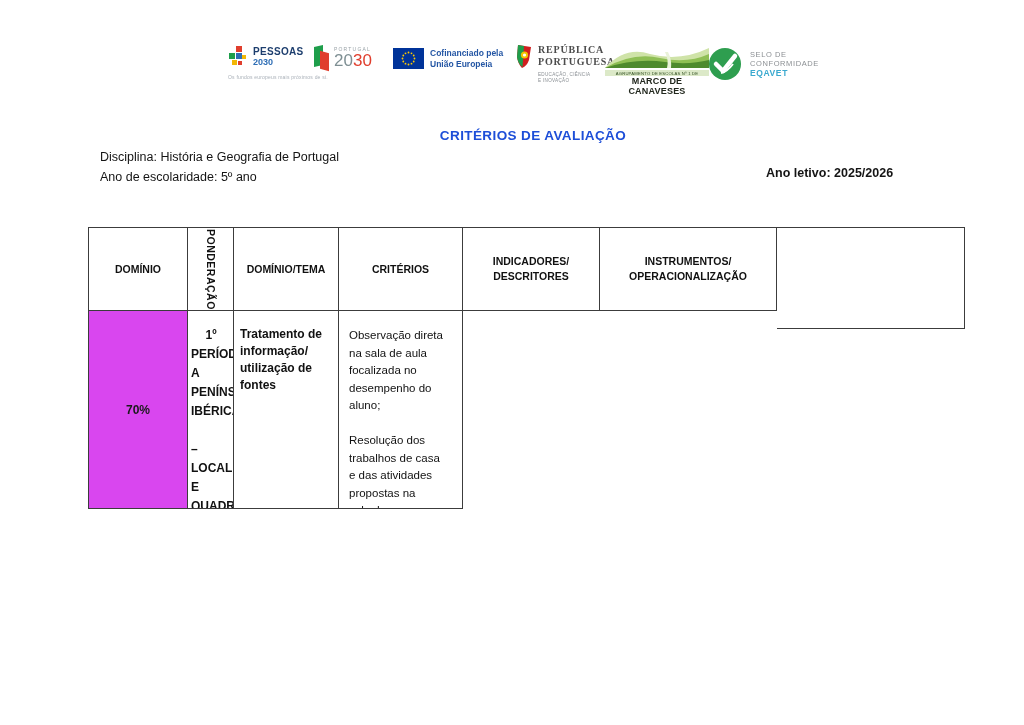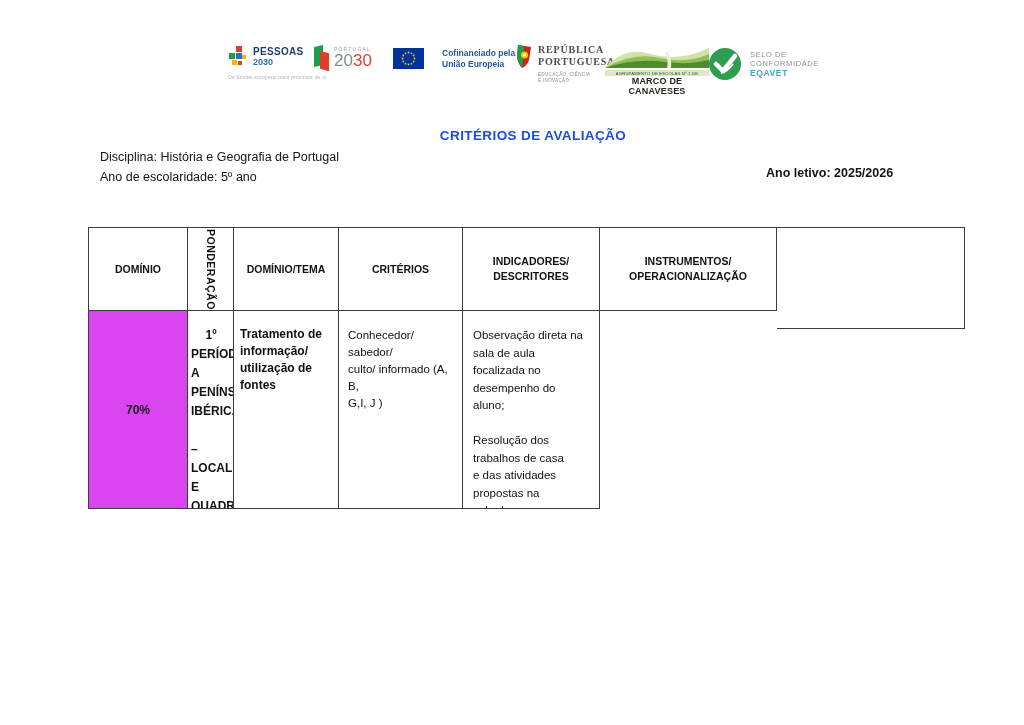--- a/index.html
+++ b/index.html
@@ -25,21 +25,21 @@
 
   .p2030 { top: 44px; left: 312px; gap: 4px; }
   .p2030-emblem { position: relative; width: 18px; height: 26px; }
   .p2030-green { position: absolute; left: 2px; top: 2px; width: 9px; height: 20px; background: #1e9e4b; transform: skewY(-14deg); }
   .p2030-red { position: absolute; left: 8px; top: 8px; width: 9px; height: 18px; background: #e03e2d; transform: skewY(16deg); }
   .p2030-label { font-size: 5px; color: #9aa3a8; letter-spacing: 1.2px; }
   .p2030-year { font-size: 17px; line-height: 1; font-family: "Liberation Sans", sans-serif; }
   .p2030-year .gy { color: #7e8f93; }
   .p2030-year .rd { color: #e03e2d; }
 
-  .eu { top: 48px; left: 393px; gap: 18px; }
+  .eu { top: 48px; left: 393px; gap: 6px; }
   .eu-flag svg { display: block; }
   .eu-text { font-size: 8.5px; font-weight: bold; color: #2456a4; line-height: 1.25; }
 
   .republica { top: 44px; left: 516px; gap: 5px; align-items: flex-start; }
   .rp-emblem svg { display: block; }
   .rp-name { font-family: "Liberation Serif", serif; font-size: 10px; font-weight: bold; color: #4c4c4c; letter-spacing: .8px; line-height: 1.15; }
   .rp-sub { margin-top: 5px; font-size: 4.6px; color: #8a8f94; letter-spacing: .3px; line-height: 1.3; }
 
   .marco { top: 44px; left: 605px; flex-direction: column; align-items: stretch; width: 104px; }
   .marco svg { display: block; }
@@ -236,23 +236,20 @@
     <div class="tema-body ml">A PENÍNSULA
 IBÉRICA
 
 –LOCALIZAÇÃO E
 QUADRO
 NATURAL</div>
   </div>
   <div class="cell bcell cell-crit ml">Tratamento de
 informação/
 utilização de fontes</div>
-  <div class="cell bcell cell-areas ml">Conhecedor/ sabedor/
-culto/ informado (A, B,
-G,I, J )</div>
   <div class="cell bcell cell-instr ml">Observação direta na sala de aula
 focalizada no desempenho do
 aluno;
 
 Resolução dos trabalhos de casa
 e das atividades propostas na
 sala de
 aula;</div>
 </div>
 

